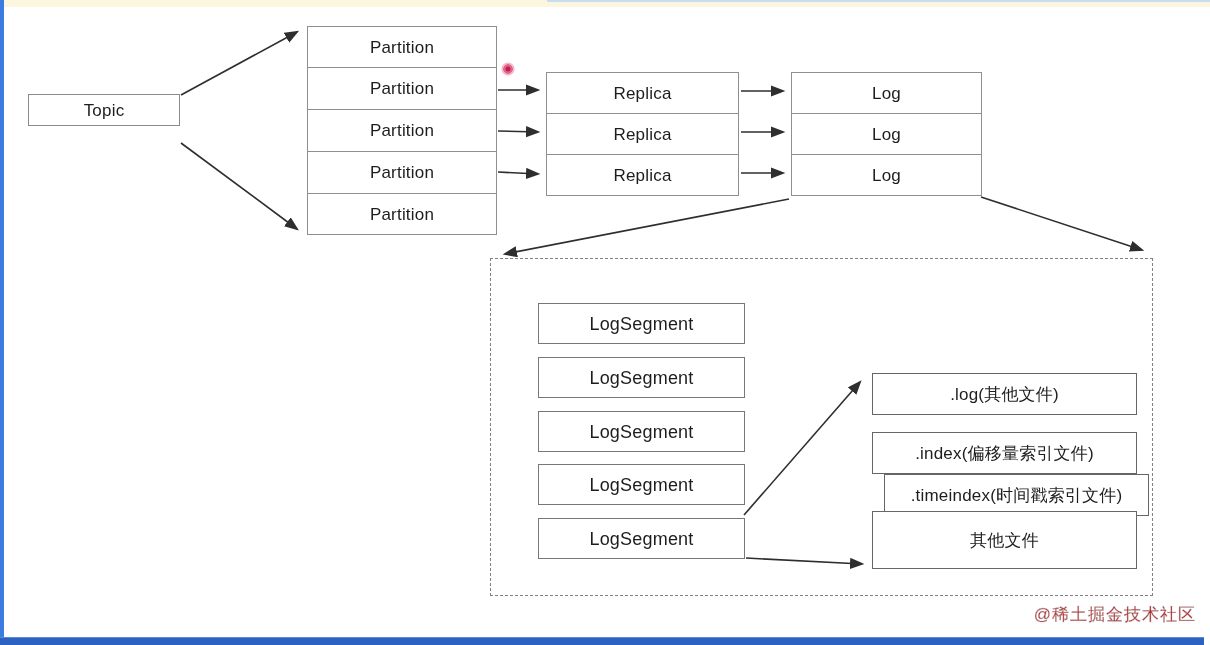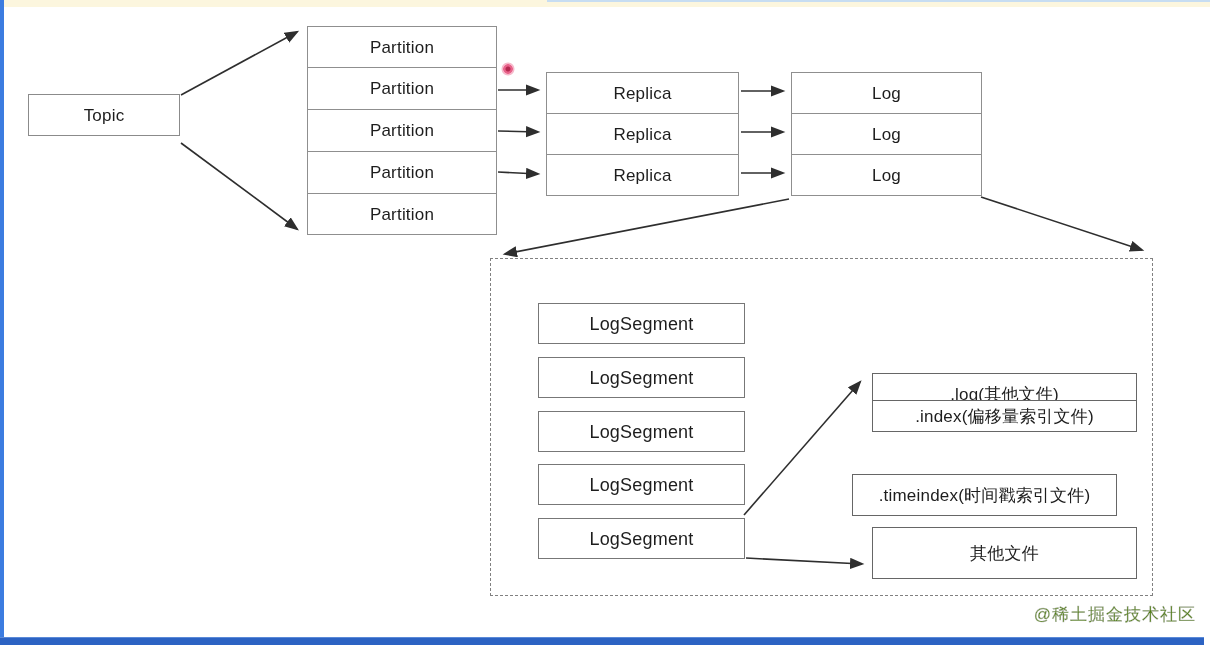--- a/index.html
+++ b/index.html
@@ -34,21 +34,21 @@
     box-sizing:border-box;
     background:transparent;
   }
   svg.connectors{position:absolute;left:0;top:0;pointer-events:none;}
   .pointer-dot{
     position:absolute;left:501px;top:62px;width:14px;height:14px;border-radius:50%;
     background:radial-gradient(circle at 50% 50%, #b3274e 0 2px, #e8638b 3px 4.5px, #f6b9cb 5px 6px, rgba(246,185,203,0) 7px);
   }
   .watermark{
     position:absolute;right:14px;top:603px;
-    font-size:17px;letter-spacing:1px;color:#4d7c0f;
+    font-size:17px;letter-spacing:1px;color:#b91c1c;
     -webkit-text-stroke:0.4px #bdbdbd;
   }
 </style>
 </head>
 <body>
 
 <div id="canvas">
 
   <div class="top-strip">
       <div class="blue-line"></div>
@@ -71,21 +71,21 @@
       <line x1="741" y1="91" x2="783" y2="91" marker-end="url(#ah)"></line>
       <line x1="741" y1="132" x2="783" y2="132" marker-end="url(#ah)"></line>
       <line x1="741" y1="173" x2="783" y2="173" marker-end="url(#ah)"></line>
       <line x1="789" y1="199" x2="505" y2="254" marker-end="url(#ah)"></line>
       <line x1="981" y1="197" x2="1142" y2="250" marker-end="url(#ah)"></line>
       <line x1="744" y1="515" x2="860" y2="382" marker-end="url(#ah)"></line>
       <line x1="746" y1="558" x2="862" y2="564" marker-end="url(#ah)"></line>
     </g>
   </svg>
 
-  <div class="box" style="left:28px;top:94px;width:152px;height:42px;">
+  <div class="box" style="left:28px;top:94px;width:152px;height:32px;">
     <span>Topic</span>
   </div>
 
   <div class="box stackrow" style="left:307px;top:26px;width:190px;height:42px;">
       <span>Partition</span>
     </div>
   <div class="box stackrow" style="left:307px;top:67px;width:190px;height:43px;">
       <span>Partition</span>
     </div>
   <div class="box stackrow" style="left:307px;top:109px;width:190px;height:43px;">
@@ -134,25 +134,25 @@
   <div class="box seg" style="left:538px;top:464px;width:207px;height:41px;">
       <span>LogSegment</span>
     </div>
   <div class="box seg" style="left:538px;top:518px;width:207px;height:41px;">
       <span>LogSegment</span>
     </div>
 
   <div class="box file" style="left:872px;top:373px;width:265px;height:42px;">
       <span>.log(其他文件)</span>
     </div>
-  <div class="box file" style="left:872px;top:400px;width:265px;height:32px;">
+  <div class="box file" style="left:872px;top:432px;width:265px;height:42px;">
       <span>.index(偏移量索引文件)</span>
     </div>
-  <div class="box file" style="left:852px;top:474px;width:265px;height:42px;">
+  <div class="box file" style="left:884px;top:474px;width:265px;height:42px;">
       <span>.timeindex(时间戳索引文件)</span>
     </div>
-  <div class="box file" style="left:872px;top:527px;width:265px;height:52px;">
+  <div class="box file" style="left:872px;top:511px;width:265px;height:58px;">
       <span>其他文件</span>
     </div>
 
   <div class="watermark">@稀土掘金技术社区</div>
 
 </div>
 
 </body></html>

